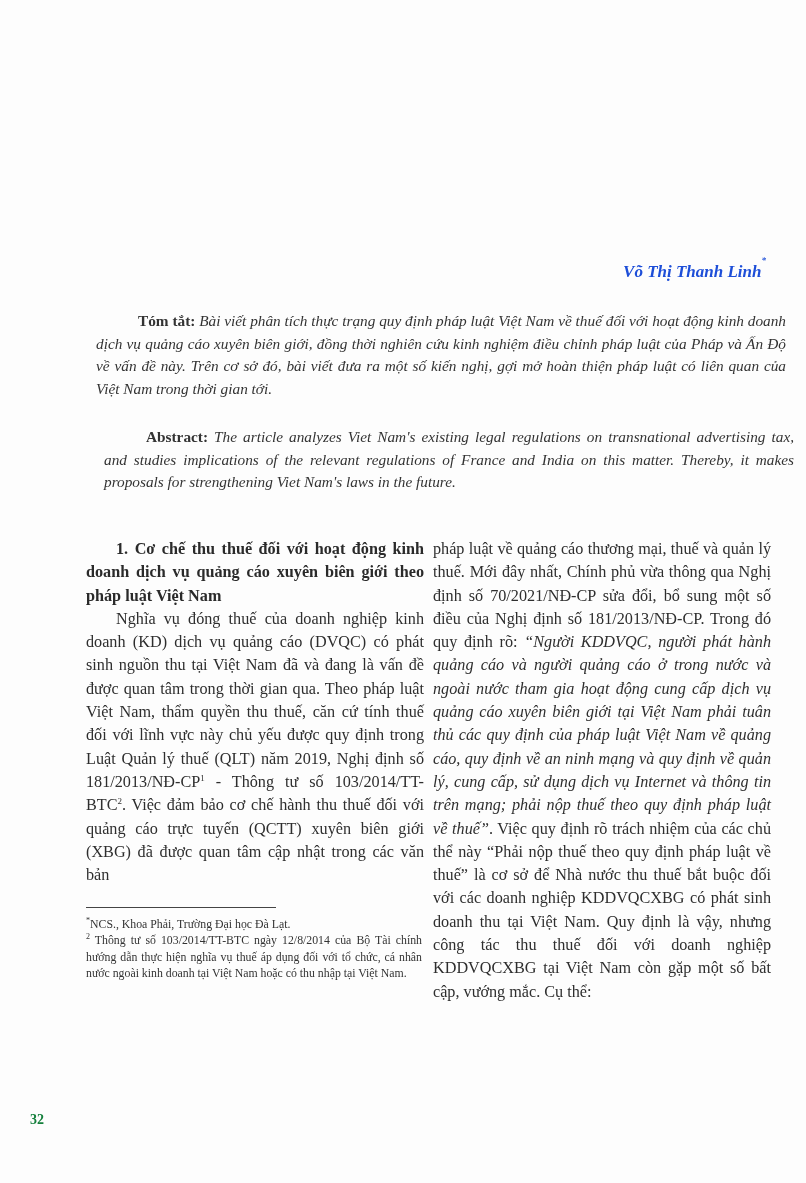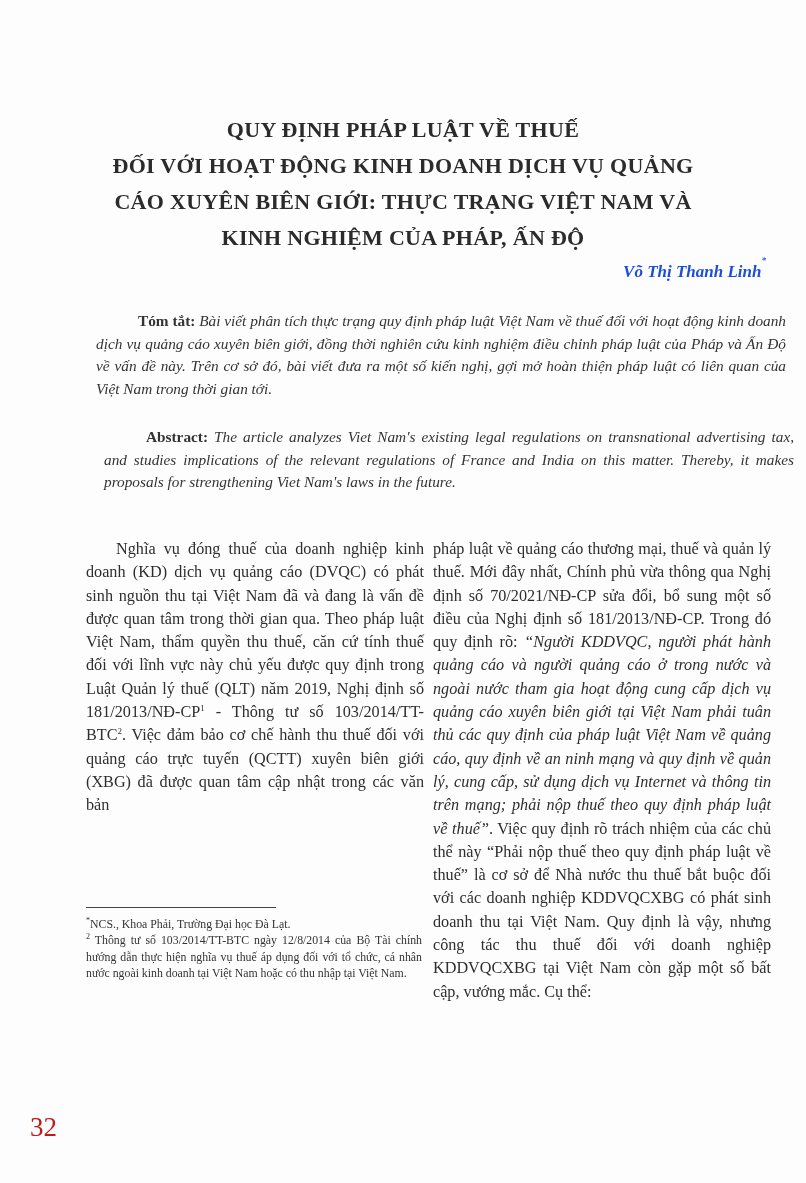--- a/index.html
+++ b/index.html
@@ -98,53 +98,48 @@
       font-size: 11.8px;
       line-height: 16.4px;
       text-align: justify;
       color: #333;
     }
     .footnotes sup { font-size: 8px; }
     .page-number {
       position: absolute;
       left: 30px;
       top: 1112px;
-      font-weight: normal;
-      font-size: 27px;
-      color: #b91c1c;
+      font-weight: bold;
+      font-size: 14px;
+      color: #15803d;
     }
     sup { font-size: 9px; line-height: 0; }
   </style>
 </head>
 <body>
 
 <div class="page">
 
-  <div class="title">
-    <div>QUY ĐỊNH PHÁP LUẬT VỀ THUẾ</div>
-    <div>ĐỐI VỚI HOẠT ĐỘNG KINH DOANH DỊCH VỤ QUẢNG</div>
-    <div>CÁO XUYÊN BIÊN GIỚI: THỰC TRẠNG VIỆT NAM VÀ</div>
-    <div>KINH NGHIỆM CỦA PHÁP, ẤN ĐỘ</div>
-  </div>
 
   <div class="author">
     <span>Võ Thị Thanh Linh</span><sup>*</sup>
   </div>
 
   <div class="abstract-block abstract-vi">
     <span class="indent"></span><span class="lead">Tóm tắt:</span>
     <span class="body">Bài viết phân tích thực trạng quy định pháp luật Việt Nam về thuế đối với hoạt động kinh doanh dịch vụ quảng cáo xuyên biên giới, đồng thời nghiên cứu kinh nghiệm điều chỉnh pháp luật của Pháp và Ấn Độ về vấn đề này. Trên cơ sở đó, bài viết đưa ra một số kiến nghị, gợi mở hoàn thiện pháp luật có liên quan của Việt Nam trong thời gian tới.</span>
   </div>
 
   <div class="abstract-block abstract-en">
     <span class="indent"></span><span class="lead">Abstract:</span>
     <span class="body">The article analyzes Viet Nam's existing legal regulations on transnational advertising tax, and studies implications of the relevant regulations of France and India on this matter. Thereby, it makes proposals for strengthening Viet Nam's laws in the future.</span>
   </div>
 
   <div class="col col-left">
+    <div class="heading para">1. Cơ chế thu thuế đối với hoạt động kinh doanh dịch vụ quảng cáo xuyên biên giới theo pháp luật Việt Nam</div>
     <div class="para"><span>Nghĩa vụ đóng thuế của doanh nghiệp kinh doanh (KD) dịch vụ quảng cáo (DVQC) có phát sinh nguồn thu tại Việt Nam đã và đang là vấn đề được quan tâm trong thời gian qua. Theo pháp luật Việt Nam, thẩm quyền thu thuế, căn cứ tính thuế đối với lĩnh vực này chủ yếu được quy định trong Luật Quản lý thuế (QLT) năm 2019, Nghị định số 181/2013/NĐ-CP</span><sup>1</sup><span> - Thông tư số 103/2014/TT-BTC</span><sup>2</sup><span>. Việc đảm bảo cơ chế hành thu thuế đối với quảng cáo trực tuyến (QCTT) xuyên biên giới (XBG) đã được quan tâm cập nhật trong các văn bản</span></div>
   </div>
 
   <div class="fn-rule"></div>
 
   <div class="footnotes">
     <div><sup>*</sup><span>NCS., Khoa Phải, Trường Đại học Đà Lạt.</span></div>
     <div><sup>2</sup><span> Thông tư số 103/2014/TT-BTC ngày 12/8/2014 của Bộ Tài chính hướng dẫn thực hiện nghĩa vụ thuế áp dụng đối với tổ chức, cá nhân nước ngoài kinh doanh tại Việt Nam hoặc có thu nhập tại Việt Nam.</span></div>
   </div>
 

